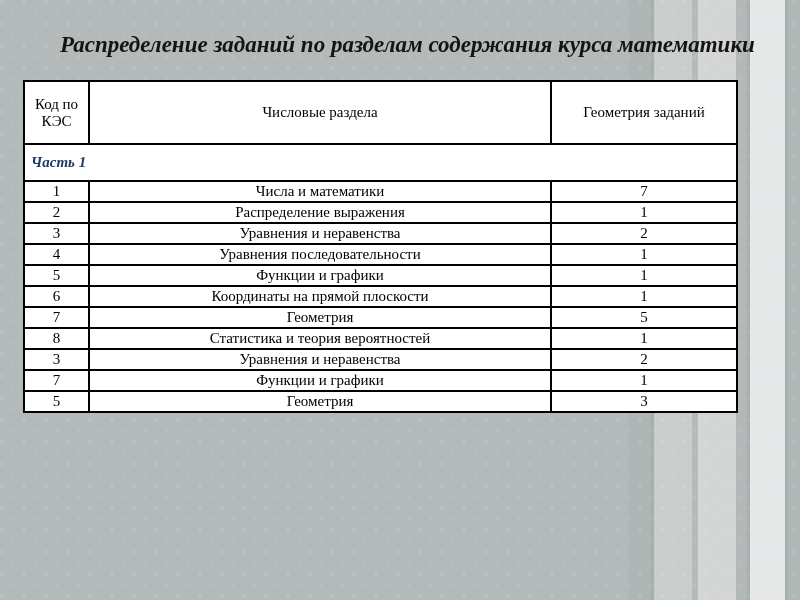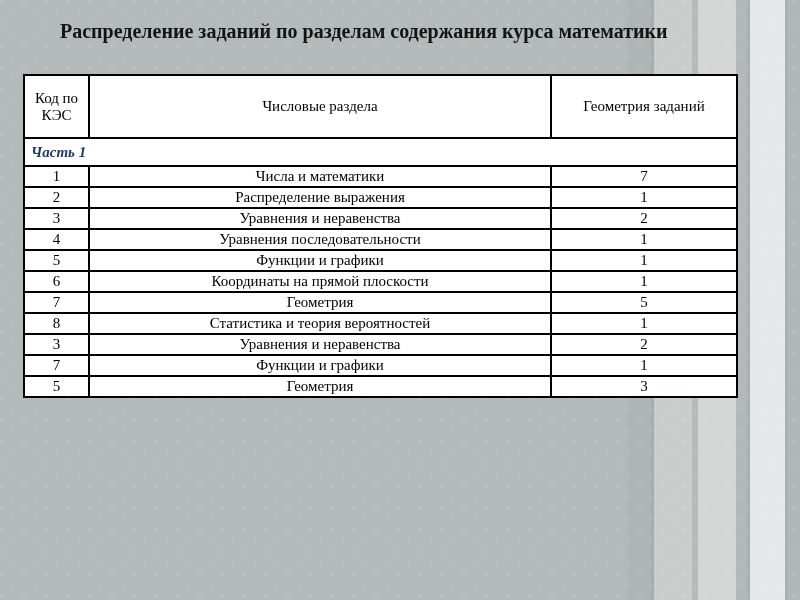--- a/index.html
+++ b/index.html
@@ -28,52 +28,53 @@
         #a9b0b0 747px, #a9b0b0 750px,
         #e5e7e8 750px, #e5e7e8 785px,
         #a9b0b0 785px, #a9b0b0 788px,
         #b1b7b7 788px, #b1b7b7 800px);
     background-size: 22px 22px, 22px 22px, 100% 100%;
     background-position: 0 0, 11px 11px, 0 0;
   }
 
   .slide-title {
     position: absolute;
-    left: 60px; top: 20px;
+    left: 60px; top: 32px;
     width: 690px;
-    font-size: 20px;
+    font-size: 23px;
     font-weight: bold;
+    font-style: italic;
     color: #141414;
     white-space: nowrap;
   }
 
   table.dist-table {
     position: absolute;
-    left: 23px; top: 74px;
+    left: 23px; top: 80px;
     width: 713px;
     border-collapse: collapse;
     table-layout: fixed;
     background: #ffffff;
   }
   .dist-table col.c-code  { width: 65px; }
   .dist-table col.c-name  { width: 462px; }
   .dist-table col.c-count { width: 186px; }
 
   .dist-table th, .dist-table td {
     border: 2px solid #000000;
     padding: 0 3px;
     font-size: 15px;
     font-weight: normal;
     color: #000000;
     text-align: center;
     vertical-align: middle;
     overflow: hidden;
   }
   .dist-table thead tr { height: 63px; }
-  .dist-table tr.part-row { height: 28px; }
+  .dist-table tr.part-row { height: 37px; }
   .dist-table tr.data-row { height: 21px; }
 
   .dist-table tr.part-row td {
     text-align: left;
     padding-left: 6px;
     font-weight: bold;
     font-style: italic;
     color: #1f3864;
   }
 </style>

